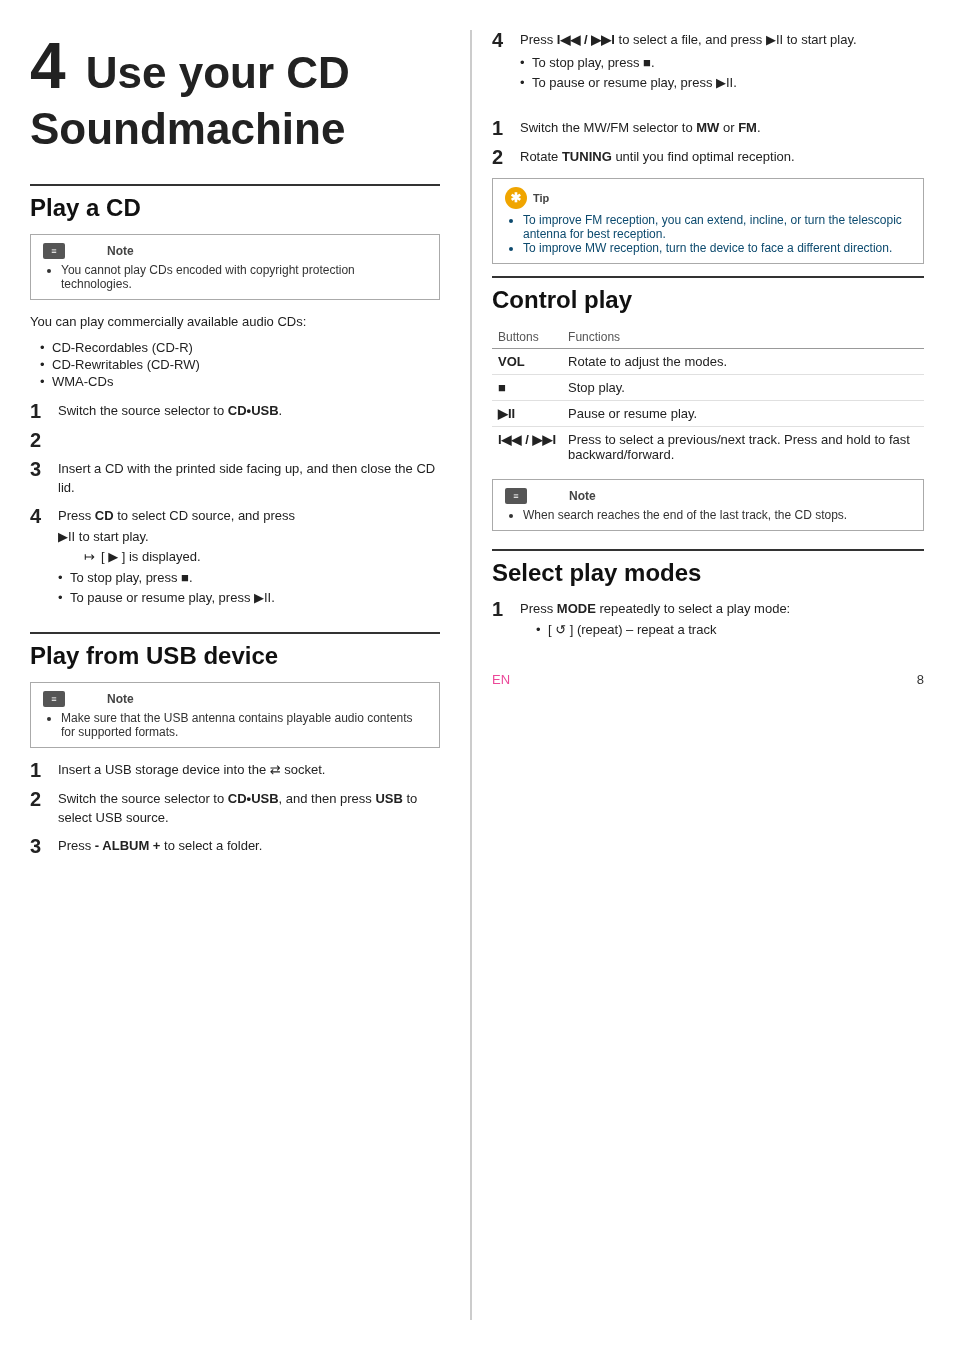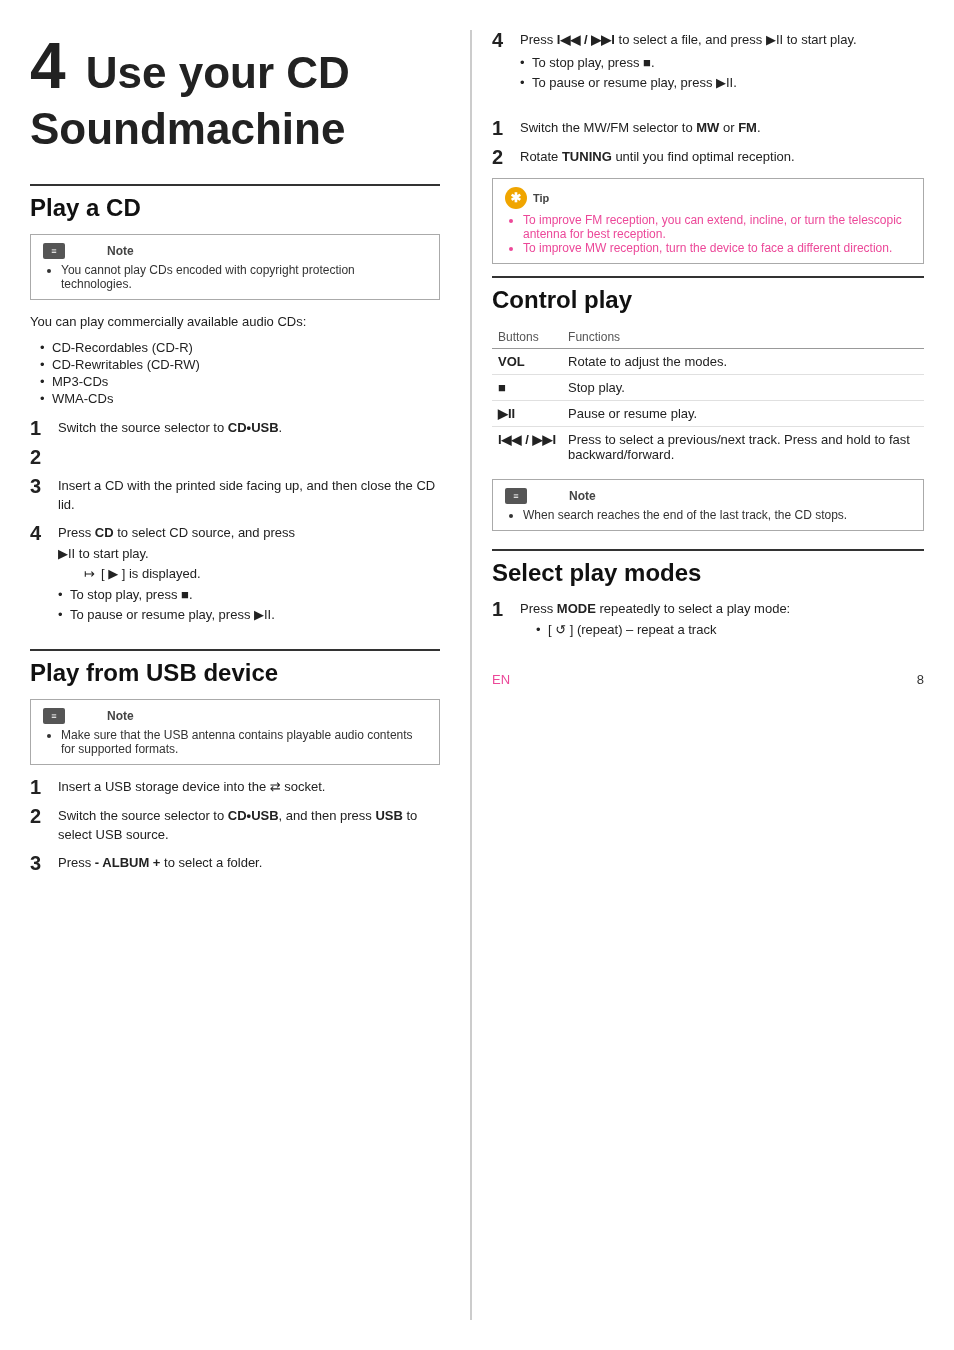--- a/index.html
+++ b/index.html
@@ -118,21 +118,21 @@
     }
     .tip-label {
       font-size: 11px;
       font-weight: bold;
       color: #444;
     }
     .tip-box ul {
       list-style: disc;
       padding-left: 18px;
       font-size: 12px;
-      color: #ec4899;
+      color: #0c4a6e;
     }
     .step-list {
       list-style: none;
       padding: 0;
       margin-bottom: 10px;
     }
     .step-list > li {
       display: flex;
       align-items: flex-start;
       margin-bottom: 8px;
@@ -284,21 +284,20 @@
       <ul>
         <li>You cannot play CDs encoded with copyright protection technologies.</li>
       </ul>
     </div>
 
     <p class="intro-text">You can play commercially available audio CDs:</p>
 
     <ul class="cd-types">
       <li>CD-Recordables (CD-R)</li>
       <li>CD-Rewritables (CD-RW)</li>
-      <li>MP3-CDs</li>
       <li>WMA-CDs</li>
     </ul>
 
     <ol class="step-list">
       <li>
         <span class="step-num">1</span>
         <span class="step-content">Switch the source selector to <b>CD•USB</b>.</span>
       </li>
       <li>
         <span class="step-num">2</span>

